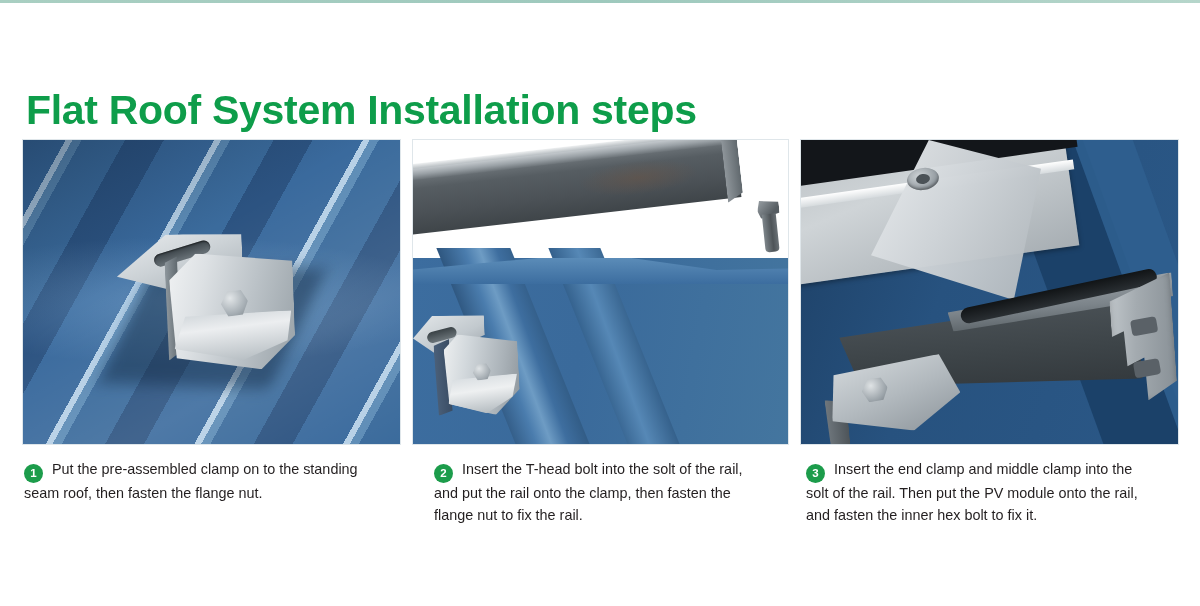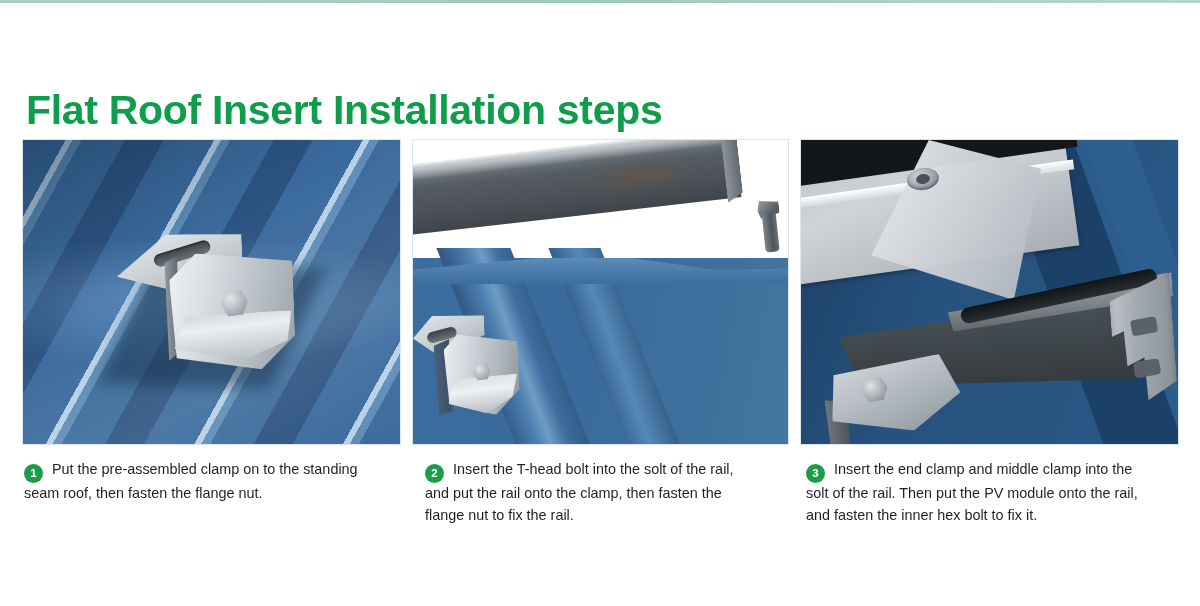--- a/index.html
+++ b/index.html
@@ -340,21 +340,21 @@
 
   
   .caption {
     position: absolute;
     top: 459px;
     font-size: 14.4px;
     line-height: 21.5px;
     color: #231f20;
   }
   .cap-1 { left: 24px; width: 352px; }
-  .cap-2 { left: 425px; width: 330px; }
+  .cap-2 { left: 434px; width: 330px; }
   .cap-3 { left: 806px; width: 352px; }
   .badge {
     display: inline-block;
     width: 19px; height: 19px;
     border-radius: 50%;
     background: #1c9c4b;
     color: #ffffff;
     font-size: 11.5px;
     font-weight: bold;
     line-height: 19px;
@@ -362,21 +362,21 @@
     vertical-align: -3px;
     margin-right: 9px;
   }
   .cap-text { }
 </style>
 </head>
 <body>
 
 <div class="top-rule"></div>
 
-<h1 class="page-title">Flat Roof Insert Installation steps</h1>
+<h1 class="page-title">Flat Roof System Installation steps</h1>
 
 <div class="panels">
 
   <div class="panel panel-1">
     <div class="scene">
       <div class="roof1"></div>
       <div class="roof1-glow"></div>
       <div class="roof1-shade"></div>
       <div class="clamp1">
         <div class="c1-shadow"></div>

